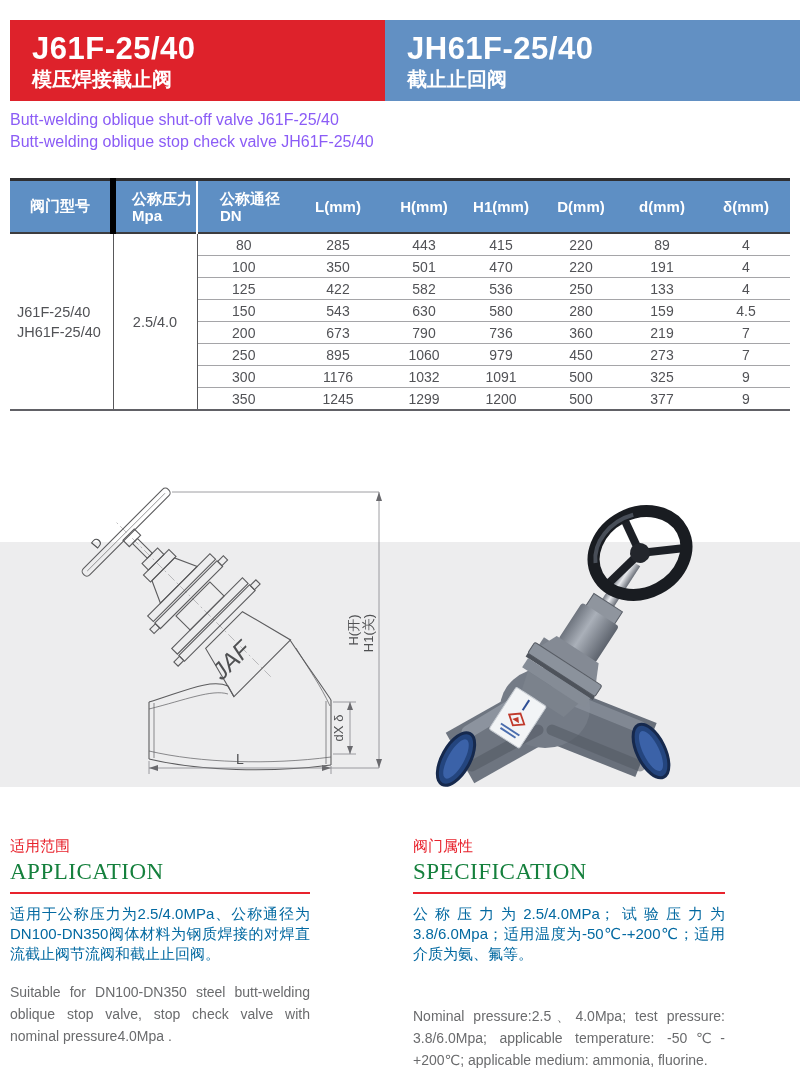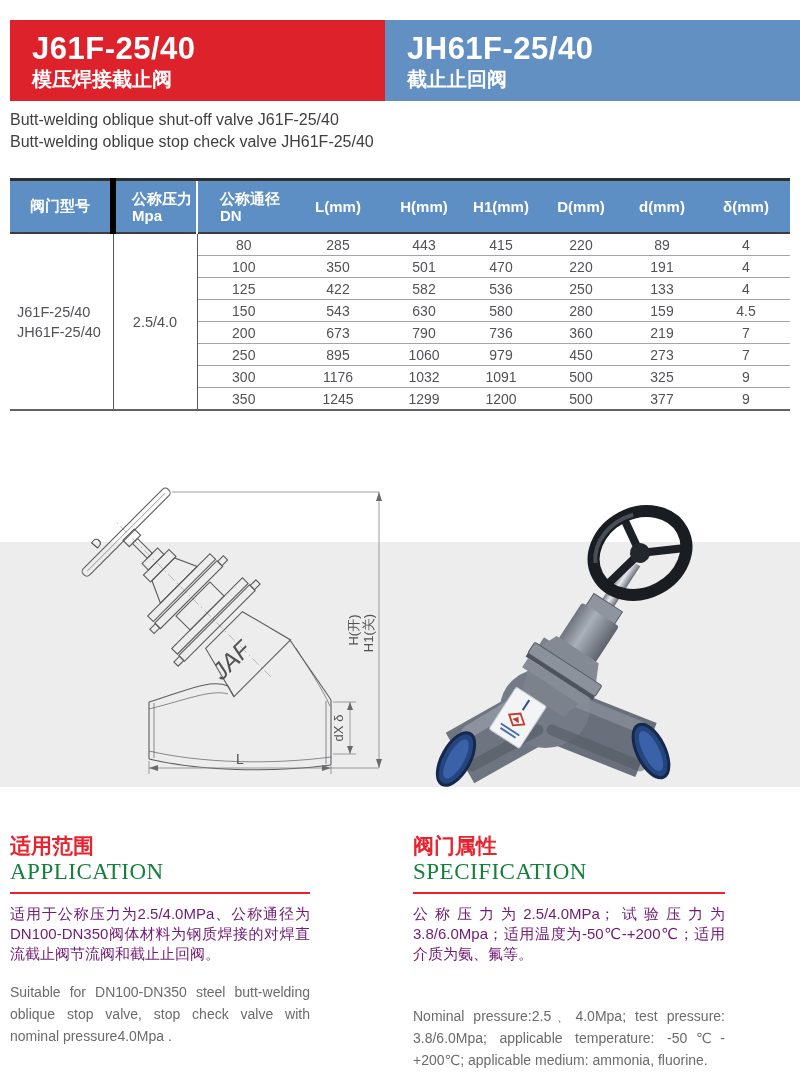--- a/index.html
+++ b/index.html
@@ -7,21 +7,21 @@
         font-family:"Liberation Sans","DejaVu Sans",sans-serif;color:#515256;padding-left:32px;}
 
   
   .banner{position:absolute;left:10px;top:20px;width:790px;height:81px;display:flex;}
   .banner-block{height:81px;box-sizing:border-box;padding:11px 0 0 22px;}
   .banner-left{width:375px;background:#de222b;}
   .banner-right{flex:1;background:#6290c3;}
   .model{font-size:31px;font-weight:bold;color:#fff;line-height:35px;letter-spacing:0.5px;}
   .sub-cn{font-size:20px;font-weight:bold;color:#fff;line-height:26px;}
 
-  .desc{position:absolute;left:10px;top:109px;font-size:16px;color:#404040;line-height:22px;}
+  .desc{position:absolute;left:10px;top:109px;font-size:16px;color:#8b5cf6;line-height:22px;}
 
   
   .tablewrap{position:absolute;left:10px;top:178px;width:780px;}
   table{width:780px;border-collapse:collapse;table-layout:fixed;
         border-top:3px solid #2f2f31;border-bottom:2px solid #616166;}
   thead th{background:#5e8fc4;color:#fff;height:51px;font-size:15px;font-weight:bold;
            vertical-align:middle;padding:0;}
   thead{border-bottom:2px solid #3d3d3f;}
   th.h-model{border-right:6px solid #000000;}
   th.h-pressure{border-right:2px solid #fff;}
@@ -34,24 +34,24 @@
   td.cell-pressure{border-right:1.5px solid #58585a;border-bottom:none;font-size:14.5px;}
 
   
   .grayband{position:absolute;left:0;top:542px;width:800px;height:245px;background:#ededee;}
   .figsvg{position:absolute;}
 
   
   .section{position:absolute;top:833px;}
   .sec-app{left:10px;width:300px;}
   .sec-spec{left:413px;width:312px;}
-  .t-cn{font-size:21px;font-weight:bold;color:#e8232d;line-height:25px;}
+  .t-cn{font-size:15px;font-weight:normal;color:#e8232d;line-height:25px;}
   .t-en{font-size:23px;color:#15803d;line-height:27px;letter-spacing:.5px;font-family:Liberation Serif, serif;}
   .title-rule{height:2px;background:#e8232d;margin-top:7px;}
-  .p-cn{margin:10px 0 0 0;font-size:15px;line-height:20px;color:#701a75;
+  .p-cn{margin:10px 0 0 0;font-size:15px;line-height:20px;color:#0369a1;
         text-align:justify;}
   .p-en{font-size:14px;line-height:22px;color:#6a6b6d;text-align:justify;margin:0;}
   .sec-app .p-en{margin-top:17px;}
   .sec-spec .p-en{margin-top:41px;}
 
   svg text{font-family:"Liberation Sans","DejaVu Sans",sans-serif;}
 </style>
 </head>
 <body>
 

